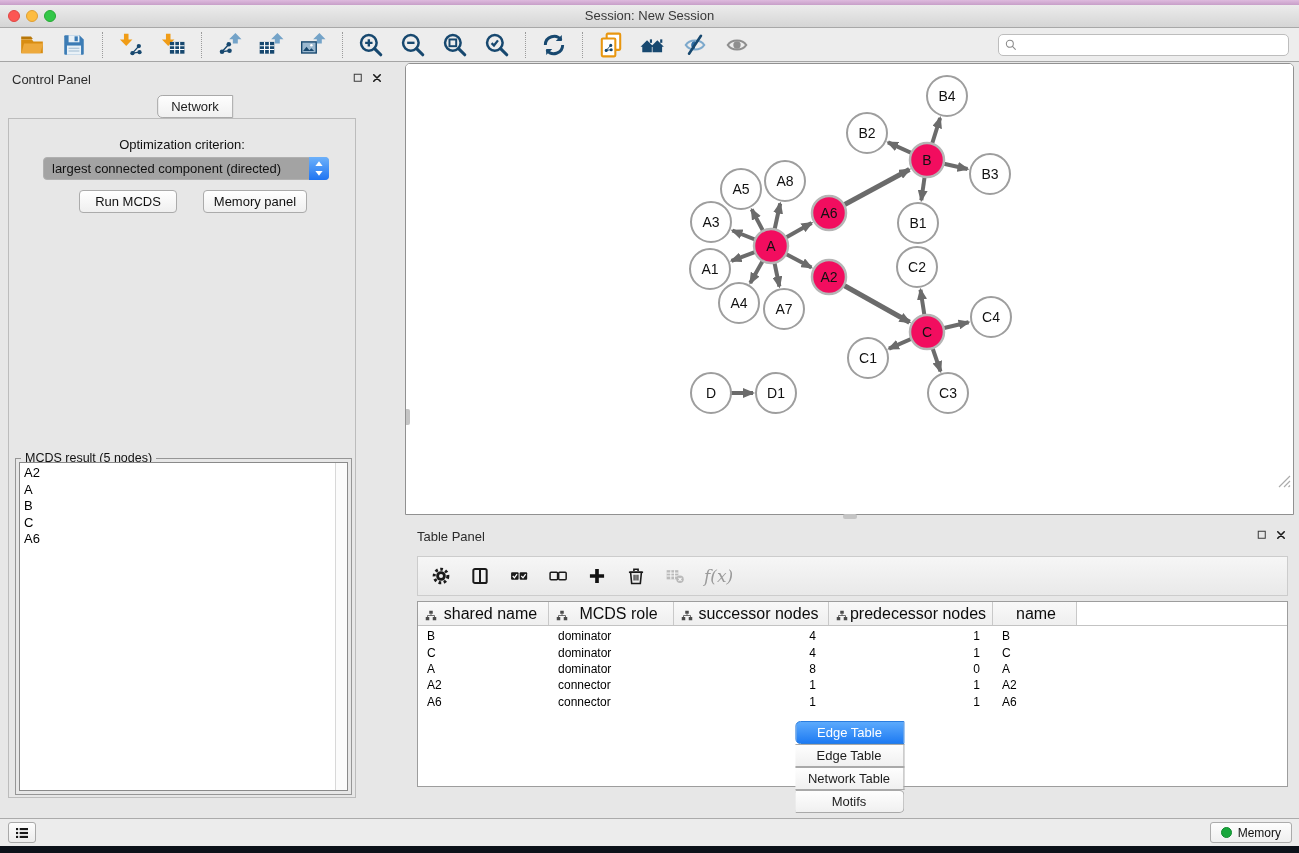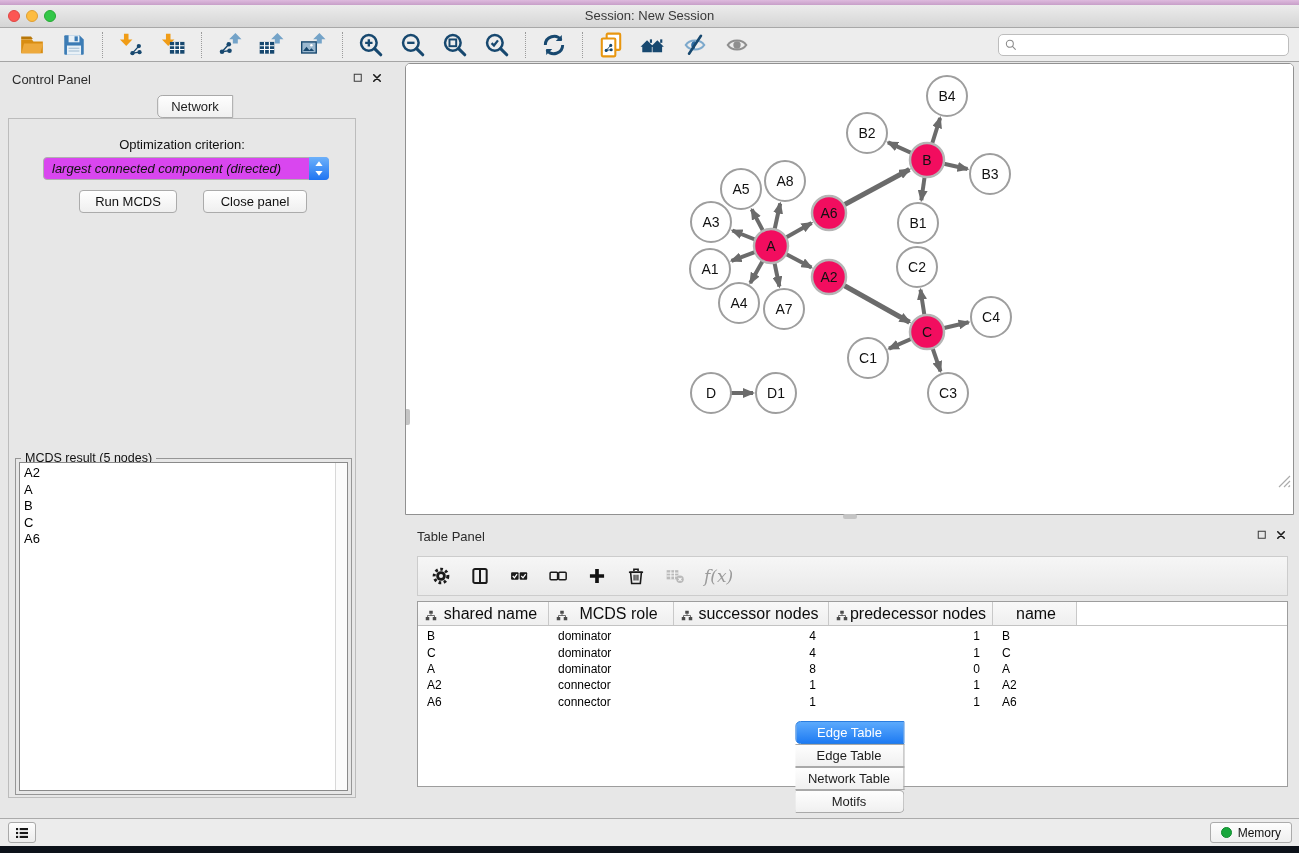--- a/index.html
+++ b/index.html
@@ -34,21 +34,21 @@
   .seg-tab{padding:0 13px;height:21px;line-height:21px;font-size:13px;color:#1d1d1d;text-align:center;background:linear-gradient(#fefefe,#f0f0f0);border:1px solid #a9a9a9;border-left:none;cursor:default;white-space:nowrap;}
   .seg-tab:first-child{border-left:1px solid #a9a9a9;border-radius:5px 0 0 5px;}
   .seg-tab:last-child{border-radius:0 5px 5px 0;}
   .seg-tab.active{background:linear-gradient(#5caafc,#1e7bf3);color:#fff;border-color:#2a7ddf;}
 
   
   #control-panel{position:absolute;left:0;top:58px;width:390px;height:752px;}
   #cp-tabs{position:absolute;top:32px;left:50%;transform:translateX(-50%);}
   #cp-body{position:absolute;left:8px;top:55px;width:348px;height:680px;border:1px solid #bcbcbc;background:#e7e7e7;box-sizing:border-box;padding-left:12px;}
   #opt-label{position:absolute;top:18px;left:0;right:0;text-align:center;font-size:13px;color:#111;}
-  #cp-select{position:absolute;left:34px;right:26px;top:38px;height:23px;background:#d946ef;border:1px solid #b0b0b0;border-radius:4px;box-sizing:border-box;font-style:italic;}
+  #cp-select{position:absolute;left:34px;right:26px;top:38px;height:23px;background:#a3a3a3;border:1px solid #b0b0b0;border-radius:4px;box-sizing:border-box;}
   #cp-select .sel-text{position:absolute;left:8px;top:3px;font-size:13px;color:#111;white-space:nowrap;}
   #cp-select .stepper{position:absolute;right:-1px;top:-1px;width:20px;height:23px;border-radius:0 4px 4px 0;background:linear-gradient(#6db1fa,#1f74f2);}
   #cp-select .stepper svg{width:14px;height:19px;display:block;margin:2px auto;}
   .push-btn{position:absolute;top:71px;height:23px;background:linear-gradient(#ffffff,#efefef);border:1px solid #ababab;border-radius:4px;font-size:13px;color:#111;font-family:"Liberation Sans",sans-serif;}
   #btn-run{left:70px;width:98px;}
   #btn-close{left:194px;width:104px;}
   #result-group{position:absolute;left:6px;right:3px;top:339px;bottom:2px;border:1px solid #969696;}
   #result-legend{position:absolute;top:-8px;left:5px;background:#e7e7e7;padding:0 4px;font-size:12.5px;color:#111;}
   #result-list{position:absolute;inset:3px;background:#fff;border:1px solid #8a8a8a;font-size:13px;color:#000;padding:2px 14px 0 4px;overflow:hidden;}
   #result-list .mcds-item{line-height:16.5px;}
@@ -293,21 +293,21 @@
         <div id="cp-select">
           <span class="sel-text">largest connected component (directed)</span>
           <span class="stepper">
               <svg viewBox="0 0 14 19">
                 <path d="M7 2.2L10.6 7H3.4z" fill="#fff"></path>
                 <path d="M7 16.8L3.4 12h7.2z" fill="#fff"></path>
               </svg>
             </span>
         </div>
         <button class="push-btn" id="btn-run">Run MCDS</button>
-        <button class="push-btn" id="btn-close">Close panel</button>
+        <button class="push-btn" id="btn-close">Memory panel</button>
         <div id="result-group">
           <span id="result-legend">MCDS result (5 nodes)</span>
           <div id="result-list">
               <div class="mcds-item">A2</div>
               <div class="mcds-item">A</div>
               <div class="mcds-item">B</div>
               <div class="mcds-item">C</div>
               <div class="mcds-item">A6</div>
             </div>
           <div id="result-scroll"></div>

